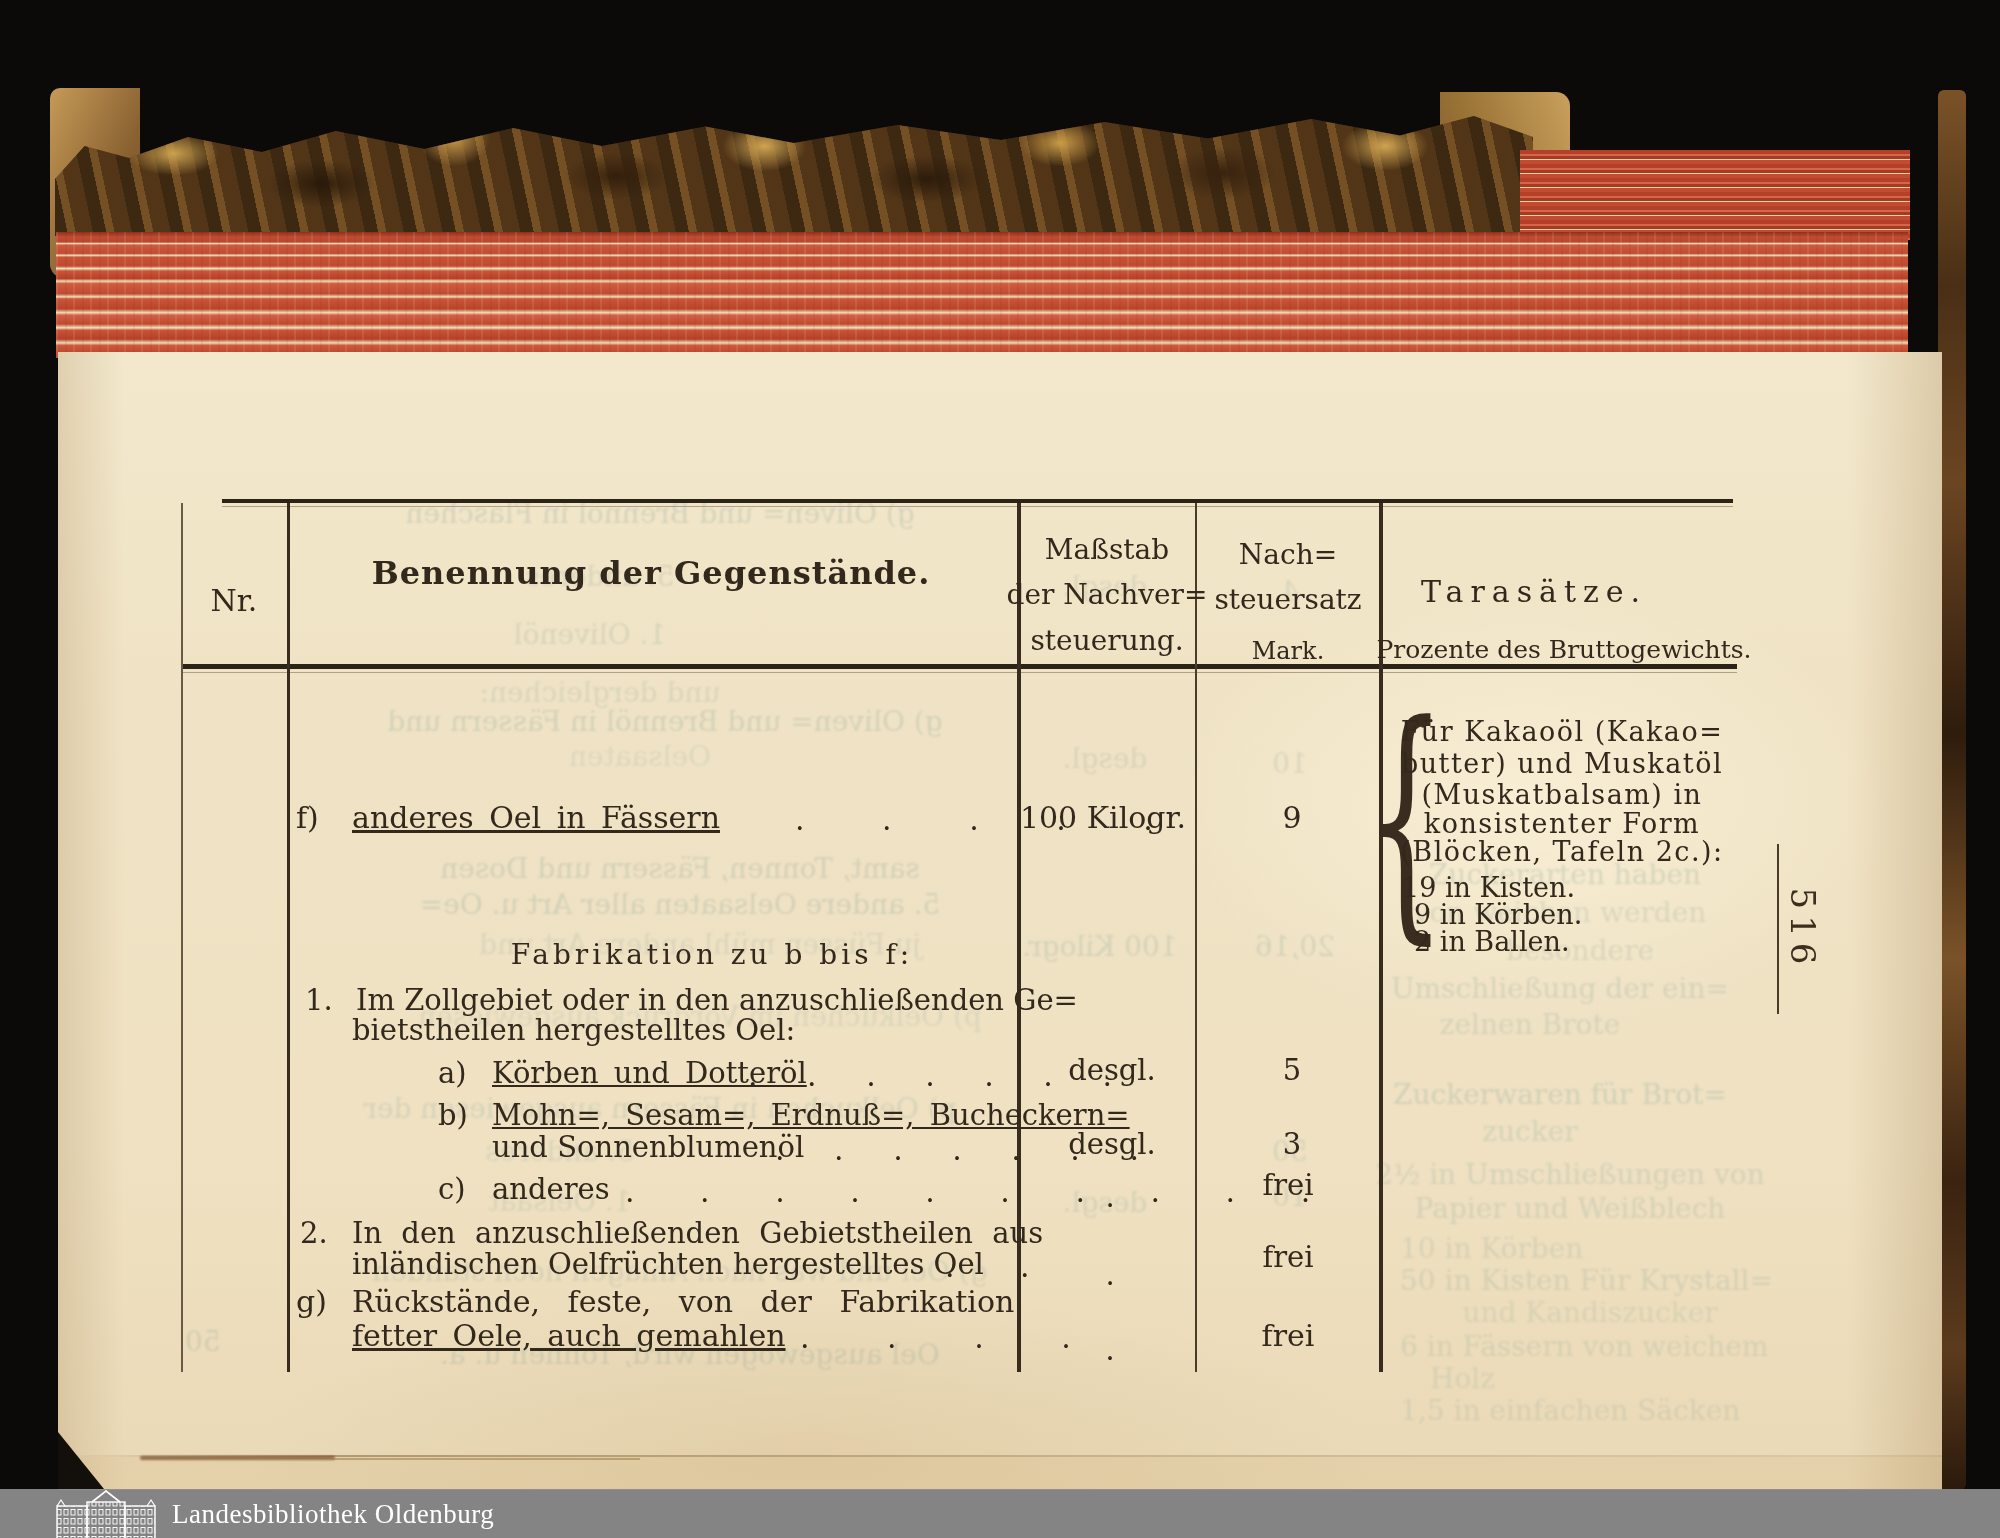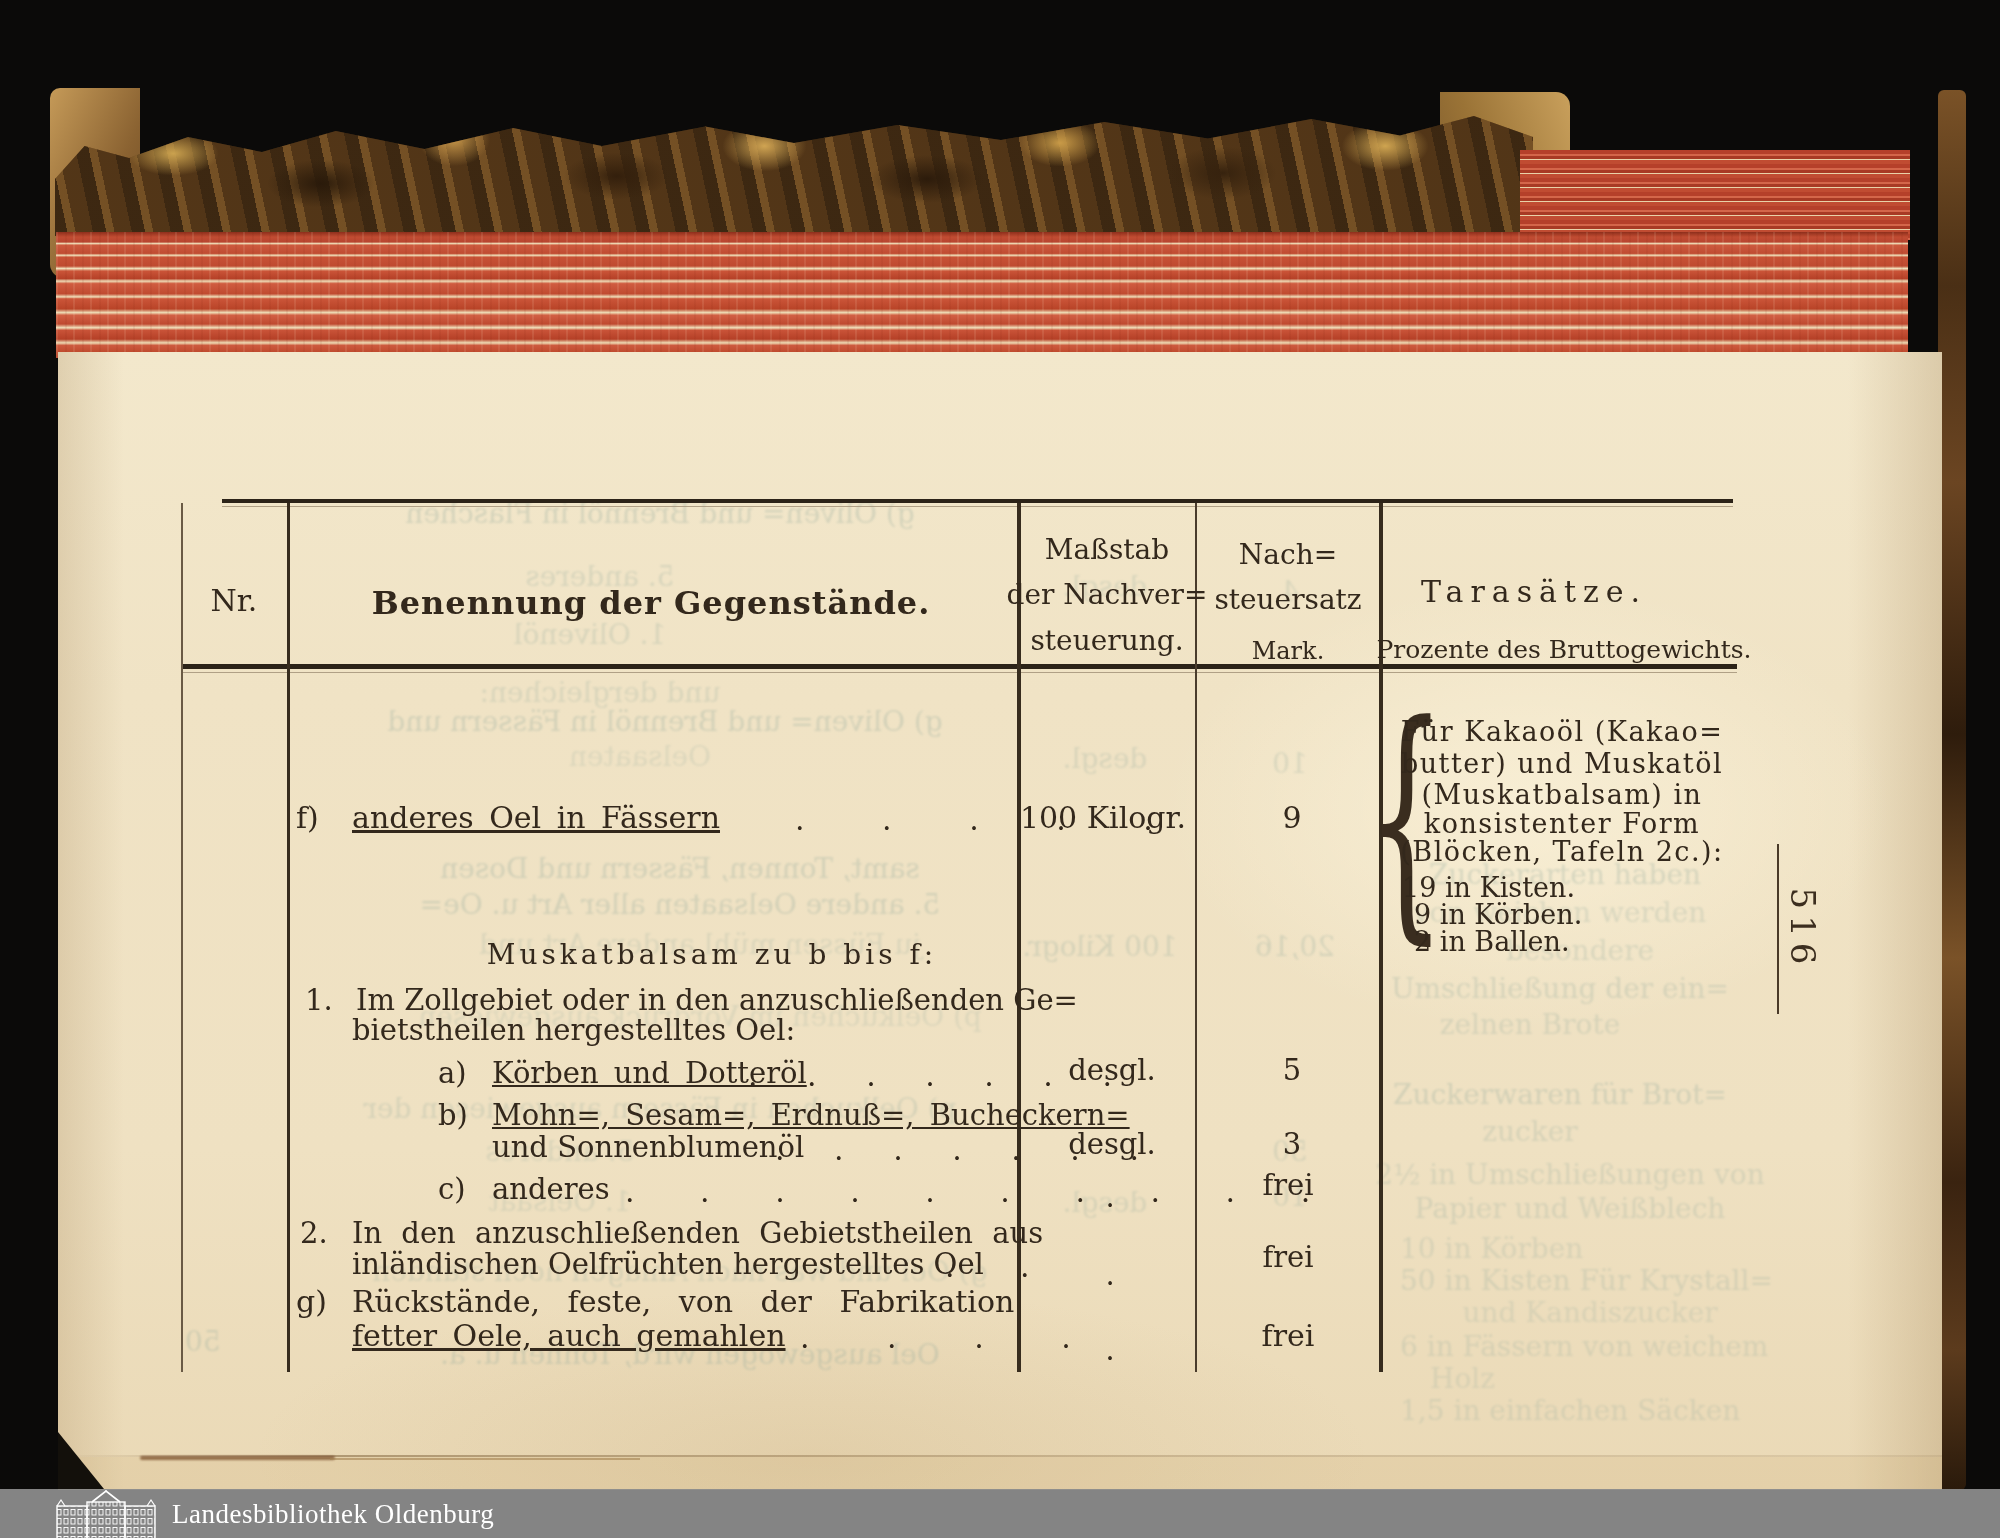--- a/index.html
+++ b/index.html
@@ -140,21 +140,21 @@
   <div class="rule-echo" style="left:222px;top:506px;width:1511px;height:1px"></div>
   <div class="rule" style="left:183px;top:664px;width:1554px;height:5px"></div>
   <div class="rule-echo" style="left:183px;top:672px;width:1554px;height:1px"></div>
   <div class="vrule" style="left:181px;top:503px;width:2px;height:869px;background:#6a5a45"></div>
   <div class="vrule" style="left:287px;top:503px;width:3px;height:869px"></div>
   <div class="vrule" style="left:1017px;top:503px;width:4px;height:869px"></div>
   <div class="vrule" style="left:1195px;top:503px;width:2px;height:869px;background:#4a3c2c"></div>
   <div class="vrule" style="left:1379px;top:503px;width:4px;height:869px"></div>
 
   <div class="t s30 ctr" style="left:234px;top:583px">Nr.</div>
-  <div class="t s33 ctr" style="left:651px;top:584px">Benennung der Gegenstände.</div>
+  <div class="t s33 ctr" style="left:651px;top:554px">Benennung der Gegenstände.</div>
   <div class="t s28 ctr" style="left:1107px;top:533px">Maßstab</div>
   <div class="t s28 ctr" style="left:1107px;top:578px">der Nachver=</div>
   <div class="t s28 ctr" style="left:1107px;top:624px">steuerung.</div>
   <div class="t s28 ctr" style="left:1288px;top:538px">Nach=</div>
   <div class="t s28 ctr" style="left:1288px;top:583px">steuersatz</div>
   <div class="t s24 ctr" style="left:1288px;top:637px">Mark.</div>
   <div class="t s30 ctr lsp" style="left:1534px;top:574px">Tarasätze.</div>
   <div class="t s25 ctr" style="left:1564px;top:635px">Prozente des Bruttogewichts.</div>
 
   <div class="t s30" style="left:296px;top:800px">f)</div>
@@ -166,21 +166,21 @@
   <div class="brace">{</div>
   <div class="t s27 ctr lsp2" style="left:1562px;top:716px">Für Kakaoöl (Kakao=</div>
   <div class="t s27 ctr lsp2" style="left:1562px;top:748px">butter) und Muskatöl</div>
   <div class="t s27 ctr lsp2" style="left:1562px;top:779px">(Muskatbalsam) in</div>
   <div class="t s27 ctr lsp2" style="left:1562px;top:808px">konsistenter Form</div>
   <div class="t s27 ctr lsp2" style="left:1562px;top:836px">(Blöcken, Tafeln 2c.):</div>
   <div class="t s27" style="left:1402px;top:872px">19 in Kisten.</div>
   <div class="t s27" style="left:1414px;top:899px">9 in Körben.</div>
   <div class="t s27" style="left:1414px;top:926px">2 in Ballen.</div>
 
-  <div class="t s28 ctr lsp4" style="left:712px;top:938px">Muskatbalsam zu b bis f:</div>
+  <div class="t s28 ctr lsp4" style="left:712px;top:938px">Fabrikation zu b bis f:</div>
   <div class="t s29" style="left:305px;top:983px">1.</div>
   <div class="t s29" style="left:356px;top:983px">Im Zollgebiet oder in den anzuschließenden Ge=</div>
   <div class="t s29" style="left:352px;top:1013px">bietstheilen hergestelltes Oel:</div>
 
   <div class="t s29" style="left:438px;top:1056px">a)</div>
   <div class="t s29 ws6" style="left:492px;top:1056px">Körben und Dotteröl</div>
   <div class="dots ls20" style="left:748px;top:1058px">. . . . . . .</div>
   <div class="t s29 ctr" style="left:1112px;top:1053px">desgl.</div>
   <div class="t s29 ctr" style="left:1292px;top:1053px">5</div>
 

